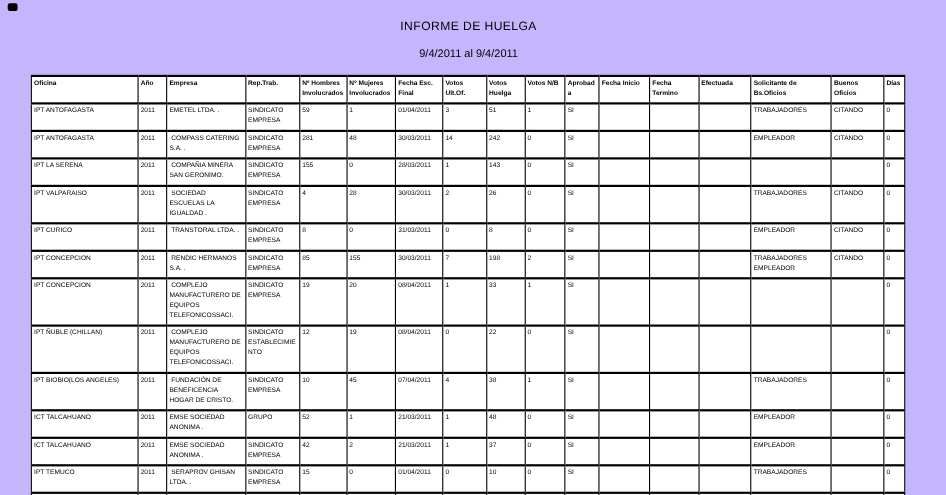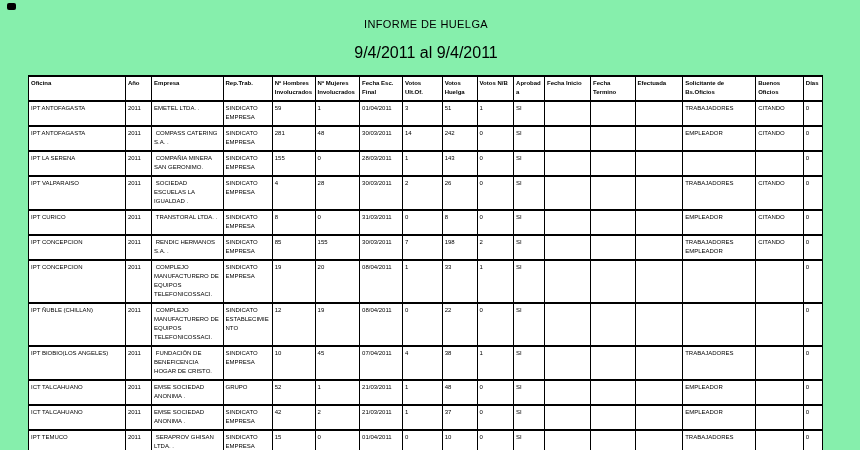--- a/index.html
+++ b/index.html
@@ -1,21 +1,21 @@
 <!DOCTYPE html>
 <html><head>
 <meta charset="utf-8">
 <style>
   html, body { margin: 0; padding: 0; background: #fff; }
   .page {
     position: relative;
     width: 860px;
     height: 450px;
     overflow: hidden;
-    background: #86efac;
+    background: #c4b5fd;
     color: #000;
     font-family: "Liberation Sans", sans-serif;
   }
   .corner-mark {
     position: absolute;
     left: 7px;
     top: 3px;
     width: 9px;
     height: 7px;
     background: #000;
@@ -28,21 +28,21 @@
     text-align: center;
     font-size: 11px;
     font-weight: normal;
     letter-spacing: 0.4px;
   }
   .subtitle {
     margin: 0;
     padding-top: 14px;
     width: 852px;
     text-align: center;
-    font-size: 16px;
+    font-size: 10px;
   }
   table.report {
     border-collapse: collapse;
     table-layout: fixed;
     width: 795px;
     margin: 13px 0 0 28px;
     background: #fff;
   }
   table.report th, table.report td {
     border: 1px solid #000;

